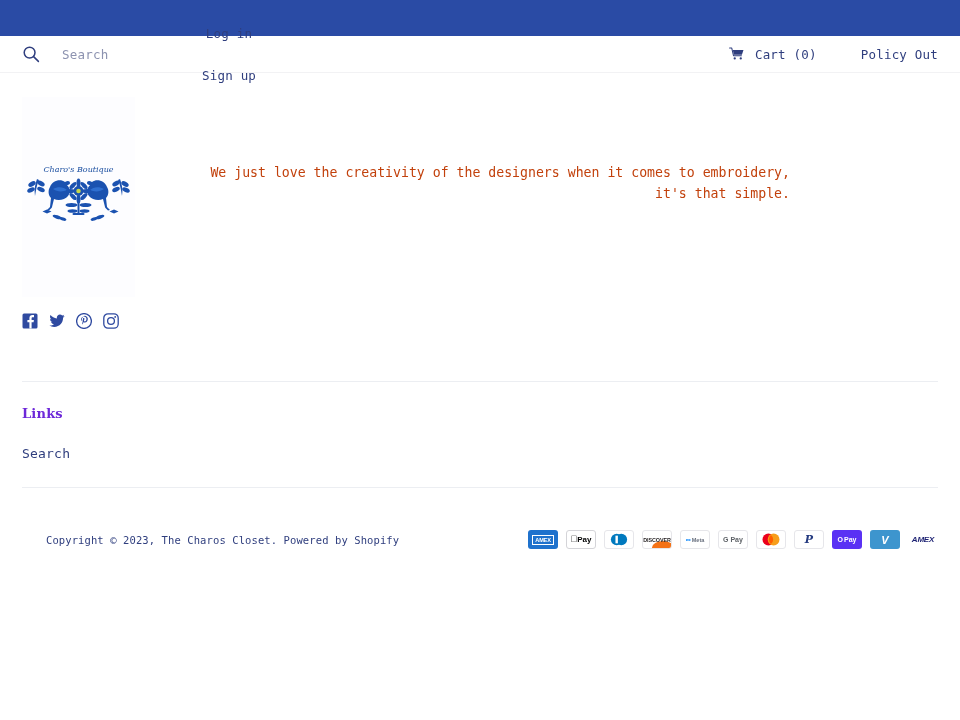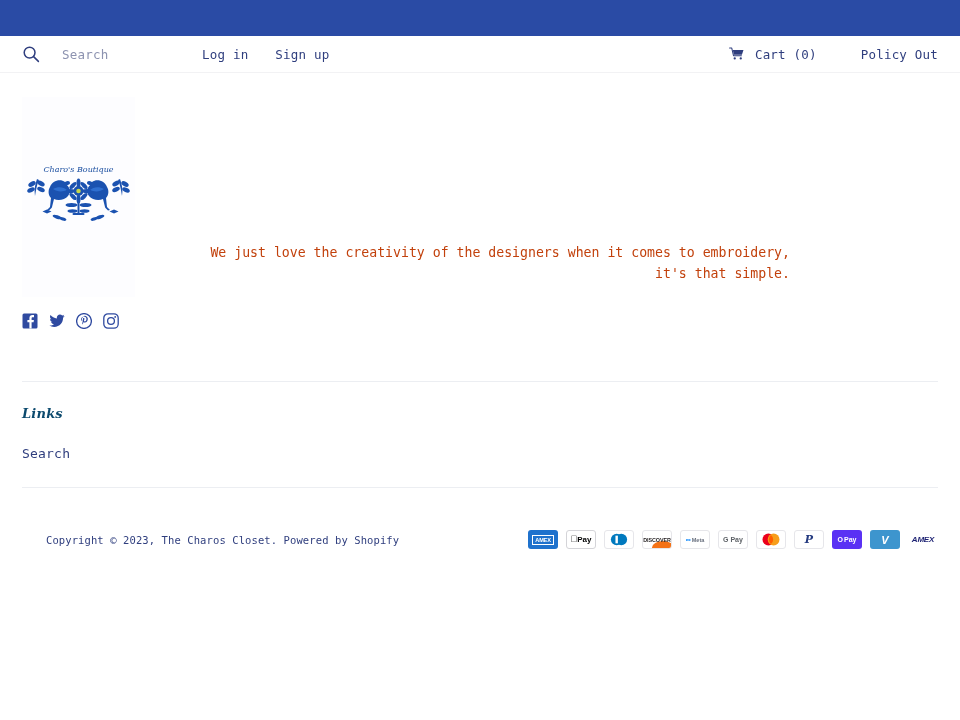--- a/index.html
+++ b/index.html
@@ -57,20 +57,21 @@
   }
   .search-input::placeholder {
     color: #8d93b0;
     opacity: 1;
   }
   .header-nav {
     display: flex;
     align-items: center;
     gap: 27px;
     margin-left: 20px;
+    flex-direction: column;
   }
   .nav-link {
     font-family: "DejaVu Sans Mono", "Liberation Mono", monospace;
     font-size: 12.5px;
     color: #2f3e7e;
     text-decoration: none;
     letter-spacing: 0.2px;
     white-space: nowrap;
   }
   .header-right {
@@ -90,21 +91,21 @@
     height: 14px;
     display: block;
   }
   .cart-icon svg { display: block; }
 
   
   .content-band {
     width: 812px;
     padding: 24px 22px 0 22px;
     display: flex;
-    align-items: flex-end;
+    align-items: flex-start;
   }
   .logo-block {
     width: 113px;
     height: 200px;
     background: #fdfdff;
     flex: 0 0 auto;
     display: flex;
     align-items: center;
     justify-content: center;
     position: relative;
@@ -151,24 +152,23 @@
   .divider-top { margin-top: 44px; }
 
   
   .links-section {
     padding: 24px 22px 0 22px;
   }
   .links-heading {
     font-family: "DejaVu Serif", "Liberation Serif", serif;
     font-weight: bold;
     font-size: 13px;
-    color: #0c4a6e;
+    color: #6d28d9;
     margin: 0 0 22px 0;
     letter-spacing: 0.2px;
-    font-style: italic;
   }
   .footer-link-list {
     list-style: none;
     margin: 0;
     padding: 0;
   }
   .footer-link-list li { margin-bottom: 6px; }
   .footer-link {
     font-family: "DejaVu Sans Mono", "Liberation Mono", monospace;
     font-size: 13px;

